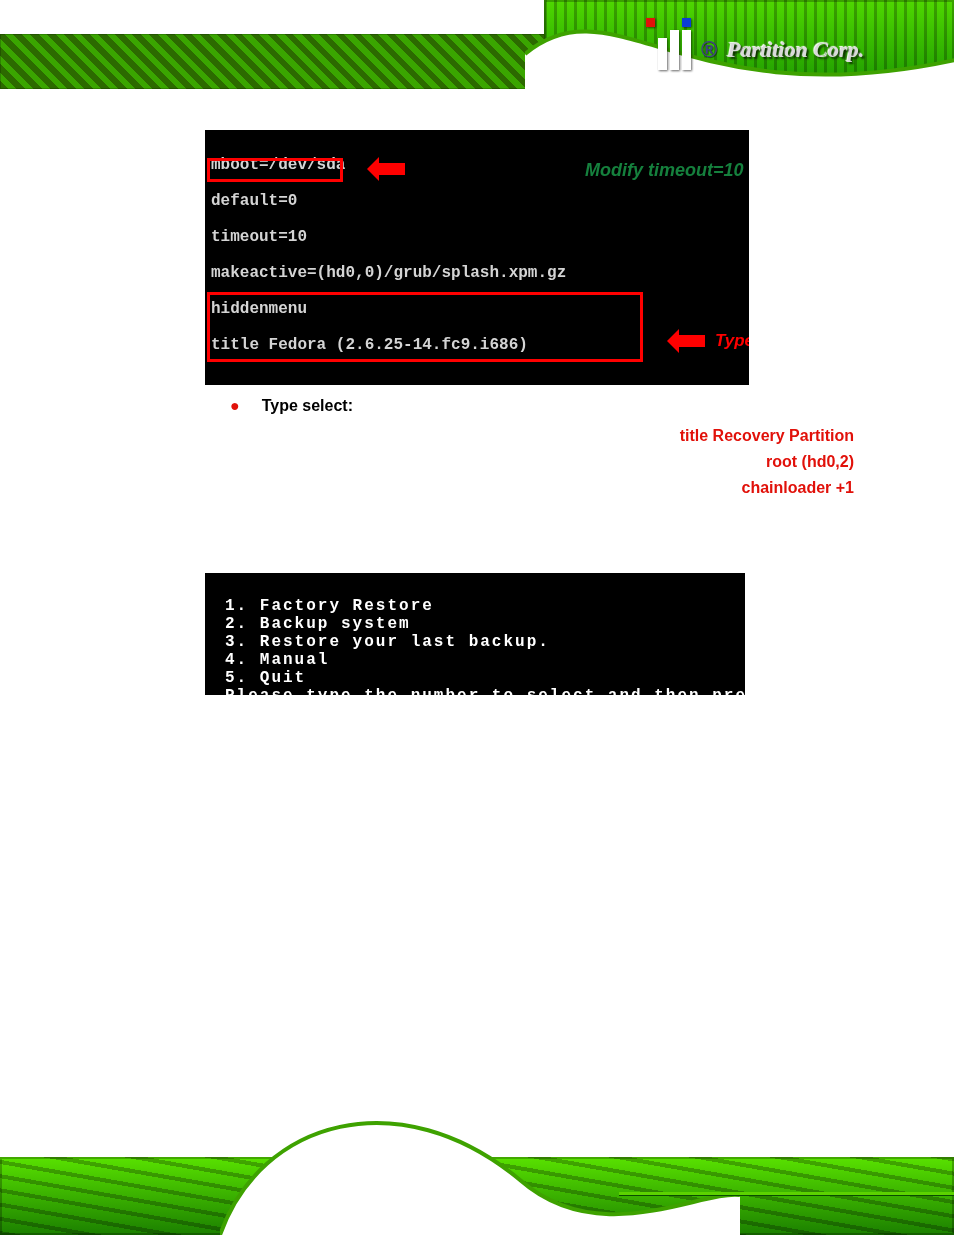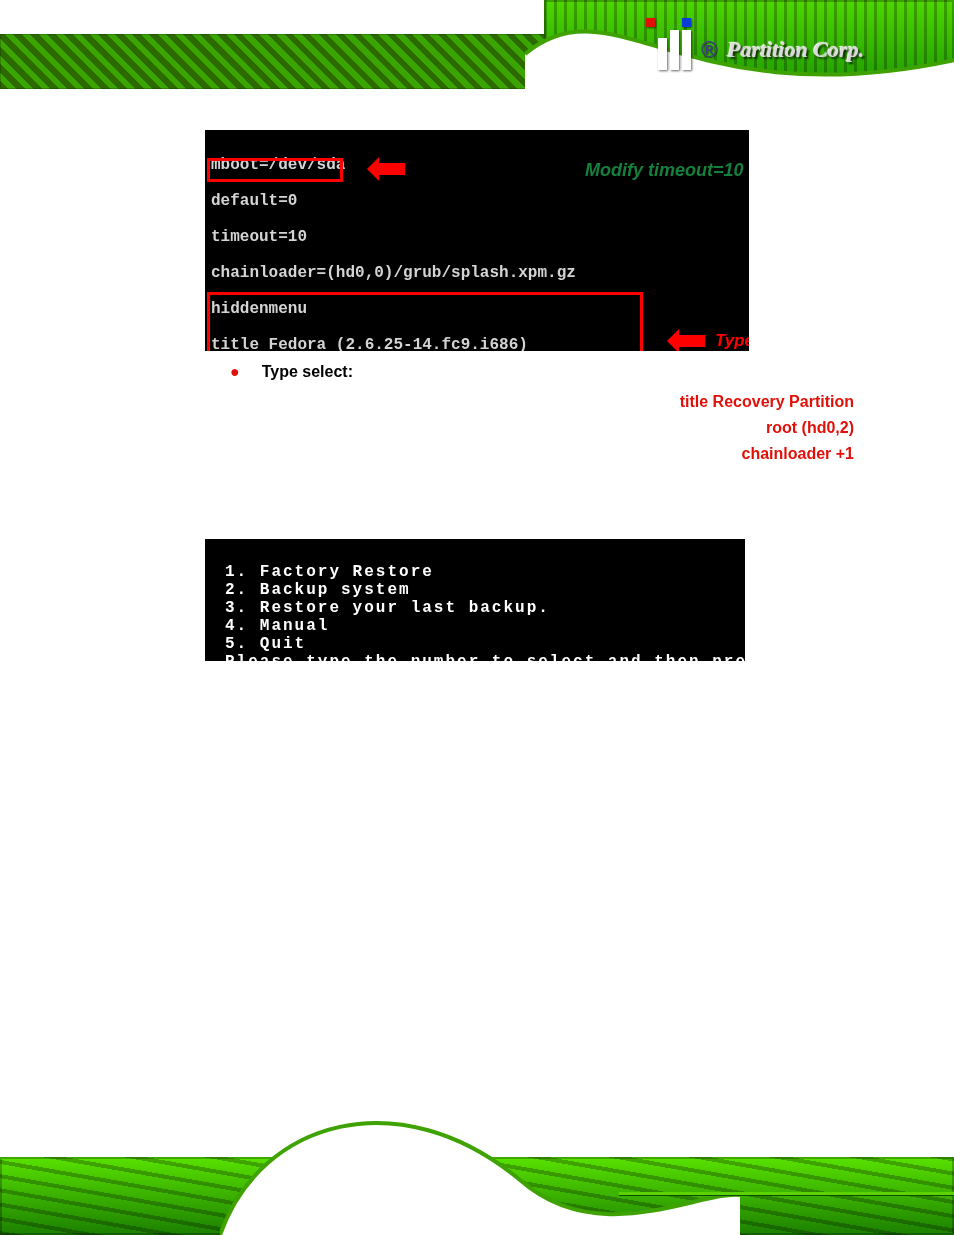--- a/index.html
+++ b/index.html
@@ -75,21 +75,21 @@
   }
 
   
   .content {
     position: absolute;
     top: 120px; left: 0; right: 0;
     padding: 10px 100px 0 205px;
   }
 
   .grub-shot {
-    width: 544px; height: 221px;
+    width: 544px; height: 255px;
     position: relative;
     background: #000;
     color: #d4d4d4;
     font: bold 16px/18px "Courier New", monospace;
     padding: 8px 6px 0 6px;
     white-space: pre;
     overflow: hidden;
   }
   .grub-line { display: block; }
   .grub-box-timeout {
@@ -217,21 +217,21 @@
     <span class="brand-text">Partition Corp.</span>
   </div>
 </div>
 
 <div class="content">
 
   <div class="grub-shot">
 <span class="grub-line">mboot=/dev/sda</span>
 <span class="grub-line">default=0</span>
 <span class="grub-line">timeout=10</span>
-<span class="grub-line">chainloader=(hd0,0)/grub/splash.xpm.gz</span>
+<span class="grub-line">makeactive=(hd0,0)/grub/splash.xpm.gz</span>
 <span class="grub-line">hiddenmenu</span>
 <span class="grub-line">title Fedora (2.6.25-14.fc9.i686)</span>
 
 
 
 
 <span class="grub-line"></span>
 
 
 

